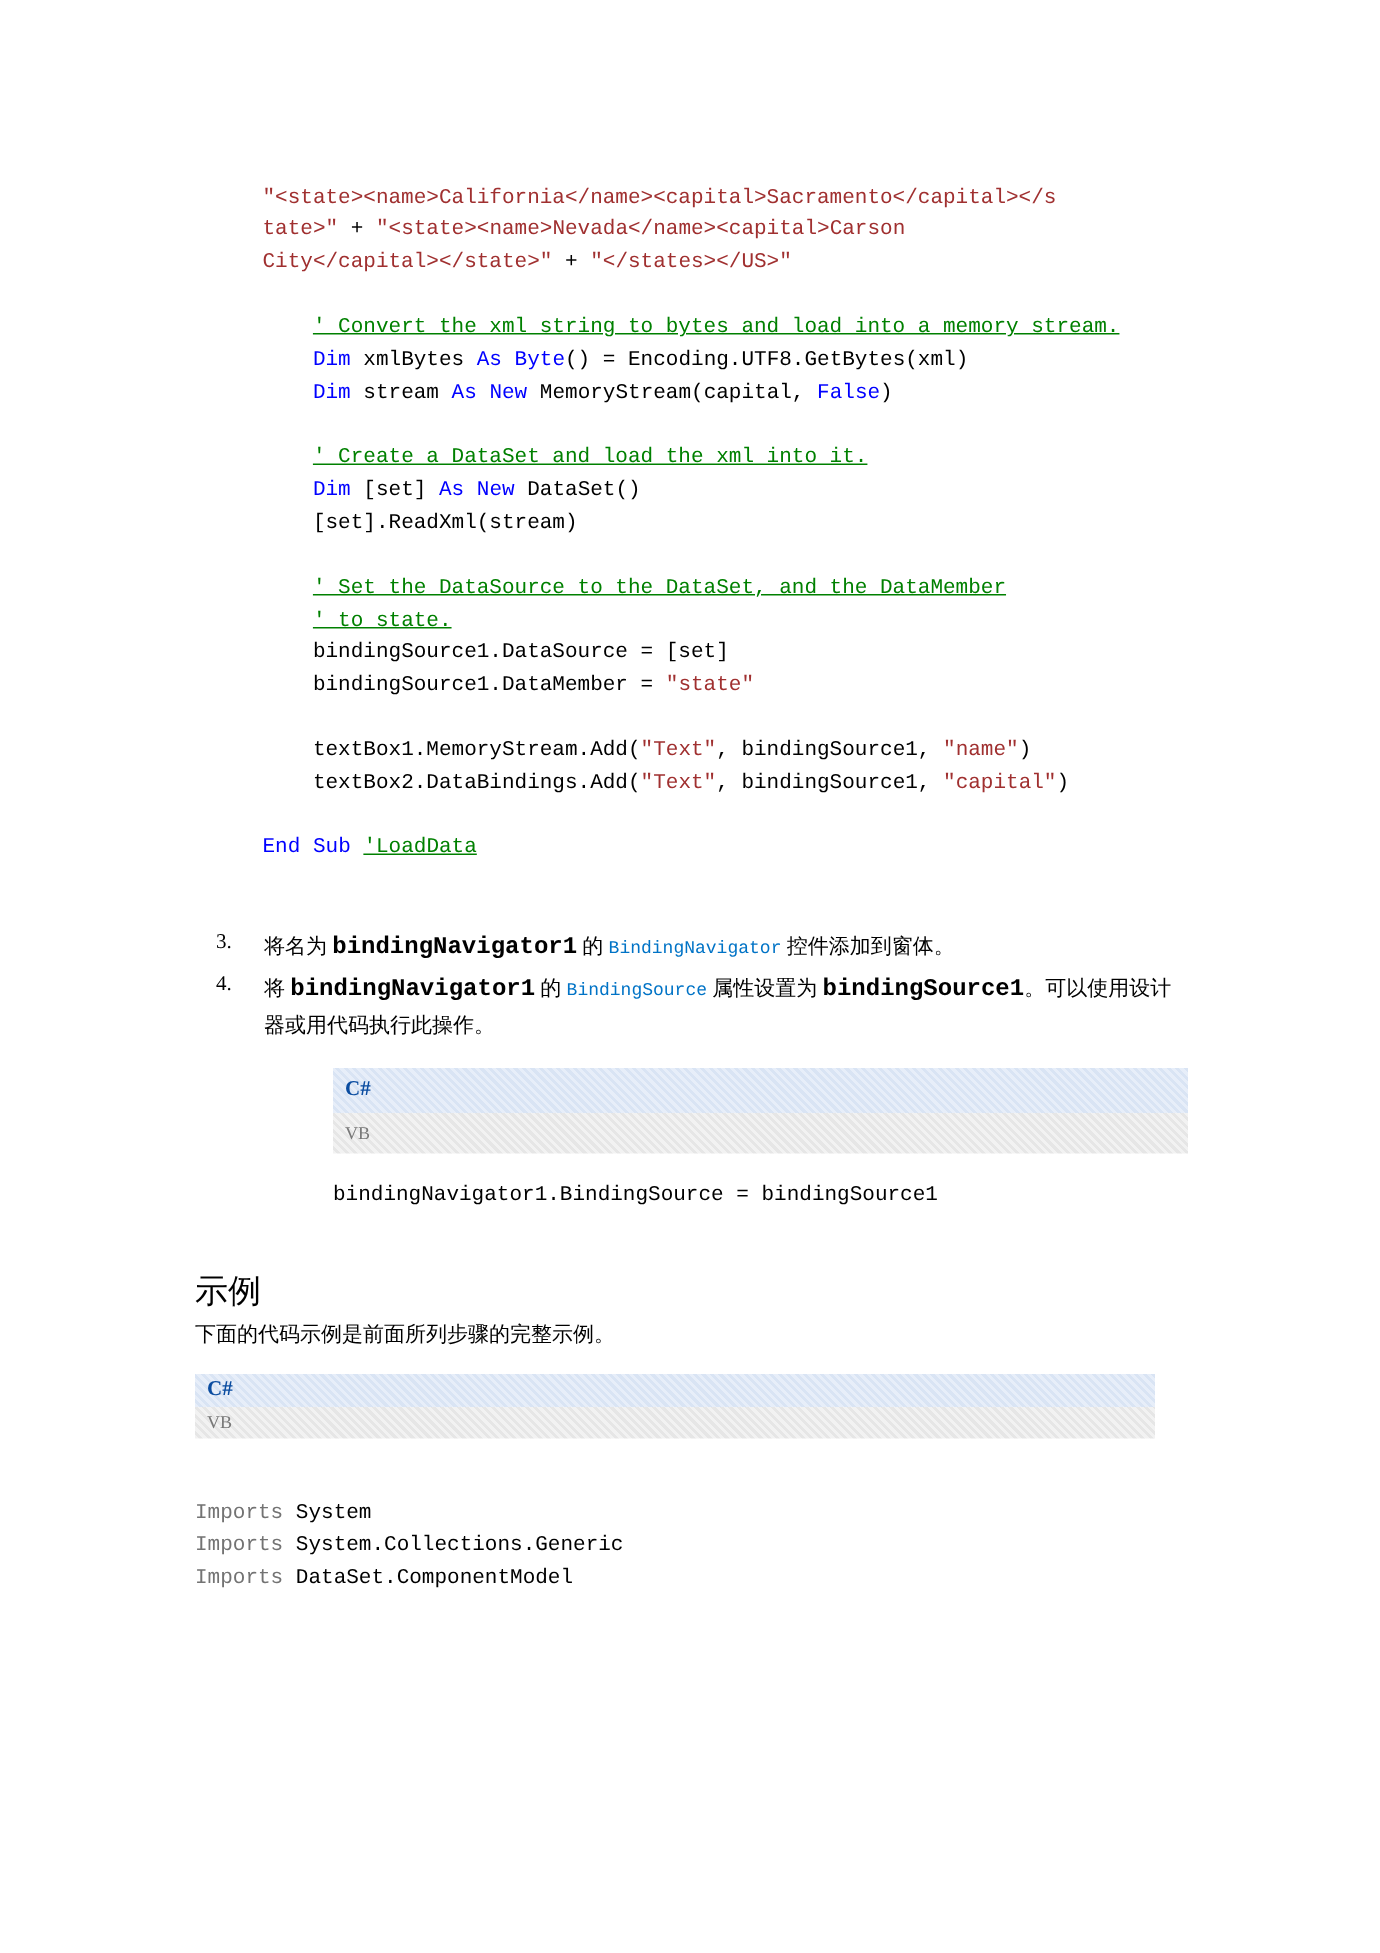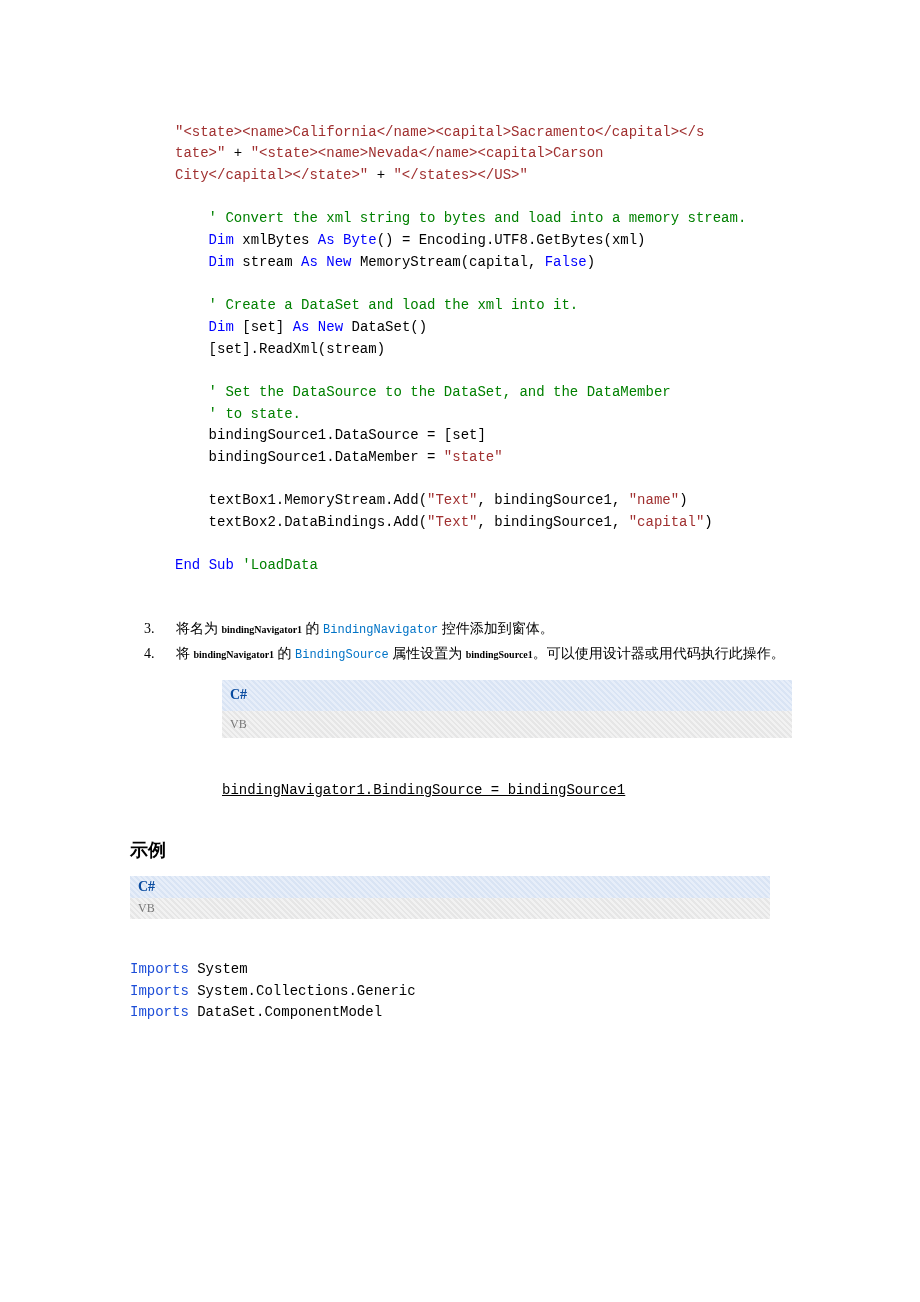--- a/index.html
+++ b/index.html
@@ -18,21 +18,21 @@
   .code-block {
     font-family: "Courier New", "NSimSun", monospace;
     font-size: 14px;
     line-height: 1.55;
     white-space: pre;
     margin-left: 45px;
     color: #000000;
     margin-bottom: 40px;
   }
   .code-block .str  { color: #a03030; }
-  .code-block .cm   { color: #008000; }
+  .code-block .cm   { color: #008000; text-decoration: underline; }
   .code-block .kw   { color: #0000ff; }
   .ol {
     counter-reset: item 2;
     margin: 0 0 0 14px;
     padding: 0;
     font-family: "SimSun", "Songti SC", serif;
     font-size: 14px;
     line-height: 1.75;
   }
   .ol > li {
@@ -41,22 +41,22 @@
     padding-left: 32px;
   }
   .ol > li::before {
     counter-increment: item;
     content: counter(item) ".";
     position: absolute;
     left: 0;
     font-family: "Times New Roman", serif;
   }
   .mono-inline {
-    font-family: Liberation Serif, serif;
-    font-size: 10px;
+    font-family: Liberation Mono, monospace;
+    font-size: 16px;
     font-weight: bold;
   }
   .link-inline {
     font-family: Consolas, "Courier New", monospace;
     font-size: 12px;
     color: #0073c6;
     text-decoration: none;
   }
   .tabbox, .tabbox2 {
     margin: 14px 0 2px 46px;
@@ -78,43 +78,42 @@
     background: repeating-linear-gradient(45deg, #f2f2f2 0 2px, #e6e6e6 2px 4px);
     font-family: "Times New Roman", serif;
     font-size: 12px;
     color: #777777;
     padding: 3px 8px;
   }
   .code-small {
     font-family: "Courier New", "NSimSun", monospace;
     font-size: 14px;
     margin-left: 46px;
-    margin-top: 40px;
+    margin-top: 16px;
     margin-bottom: 36px;
-    text-decoration: underline;
   }
   .h2 {
     font-family: "SimSun", "Songti SC", serif;
-    font-size: 18px;
+    font-size: 22px;
     margin: 0 0 4px 0;
-    font-weight: bold;
+    font-weight: normal;
   }
   .p {
     font-size: 14px;
     margin: 0 0 4px 0;
     line-height: 1.6;
   }
   .code-end {
     font-family: "Courier New", "NSimSun", monospace;
     font-size: 14px;
     line-height: 1.55;
     white-space: pre;
     margin-top: 18px;
   }
-  .code-end .kw { color: #1d4ed8; }
+  .code-end .kw { color: #737373; }
 </style>
 </head>
 <body>
 <div class="page">
 
 <div class="code-block">
 <span class="str">"&lt;state&gt;&lt;name&gt;California&lt;/name&gt;&lt;capital&gt;Sacramento&lt;/capital&gt;&lt;/s</span>
 <span class="str">tate&gt;"</span><span> + </span><span class="str">"&lt;state&gt;&lt;name&gt;Nevada&lt;/name&gt;&lt;capital&gt;Carson </span>
 <span class="str">City&lt;/capital&gt;&lt;/state&gt;"</span><span> + </span><span class="str">"&lt;/states&gt;&lt;/US&gt;"</span>
 
@@ -147,20 +146,21 @@
     <div class="tabbox">
       <div class="tab-sel">C#</div>
       <div class="tab-unsel">VB</div>
     </div>
 
     <div class="code-small">bindingNavigator1.BindingSource = bindingSource1</div>
   </li>
 </ol>
 
 <div class="h2">示例</div>
+<div class="p">下面的代码示例是前面所列步骤的完整示例。</div>
 
 <div class="tabbox2">
   <div class="tab-sel">C#</div>
   <div class="tab-unsel">VB</div>
 </div>
 
 <div class="code-end">
 <span class="kw">Imports</span><span> System</span>
 <span class="kw">Imports</span><span> System.Collections.Generic</span>
 <span class="kw">Imports</span><span> DataSet.ComponentModel</span>

